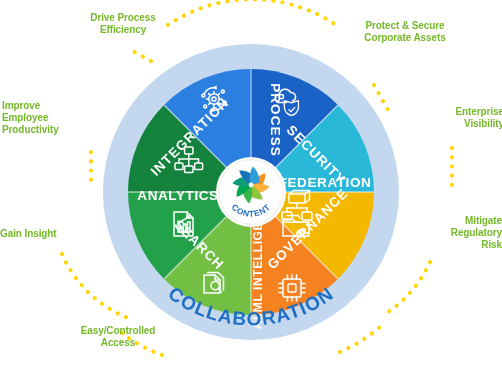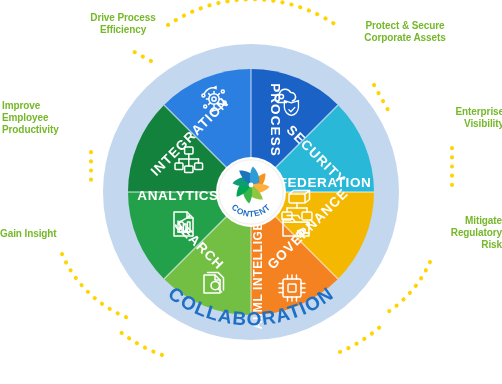--- a/index.html
+++ b/index.html
@@ -304,15 +304,17 @@
 
   <div class="benefit-label b-left" style="left:412px; top:106px; width:92px;">Enterprise
 Visibility</div>
 
   <div class="benefit-label b-right" style="left:0px; top:228px; width:104px;">Gain Insight</div>
 
   <div class="benefit-label b-left" style="left:416px; top:215px; width:86px;">Mitigate
 Regulatory
 Risk</div>
 
+  <div class="benefit-label b-center" style="left:48px; top:325px; width:140px;">Easy/Controlled
+Access</div>
 
 
 </div>
 
 </body></html>

